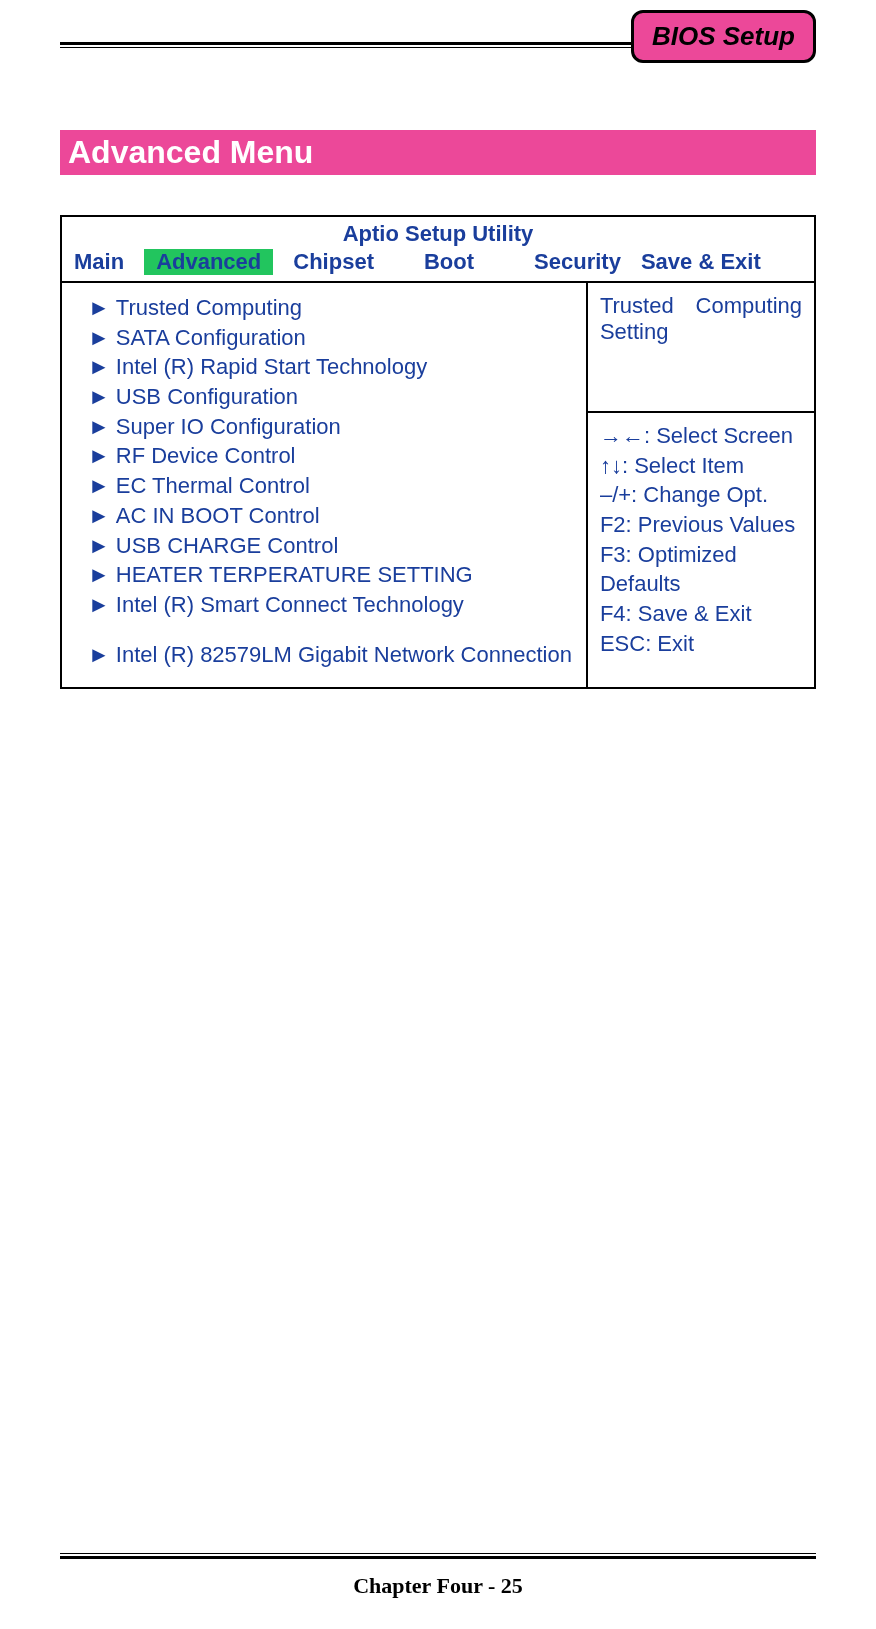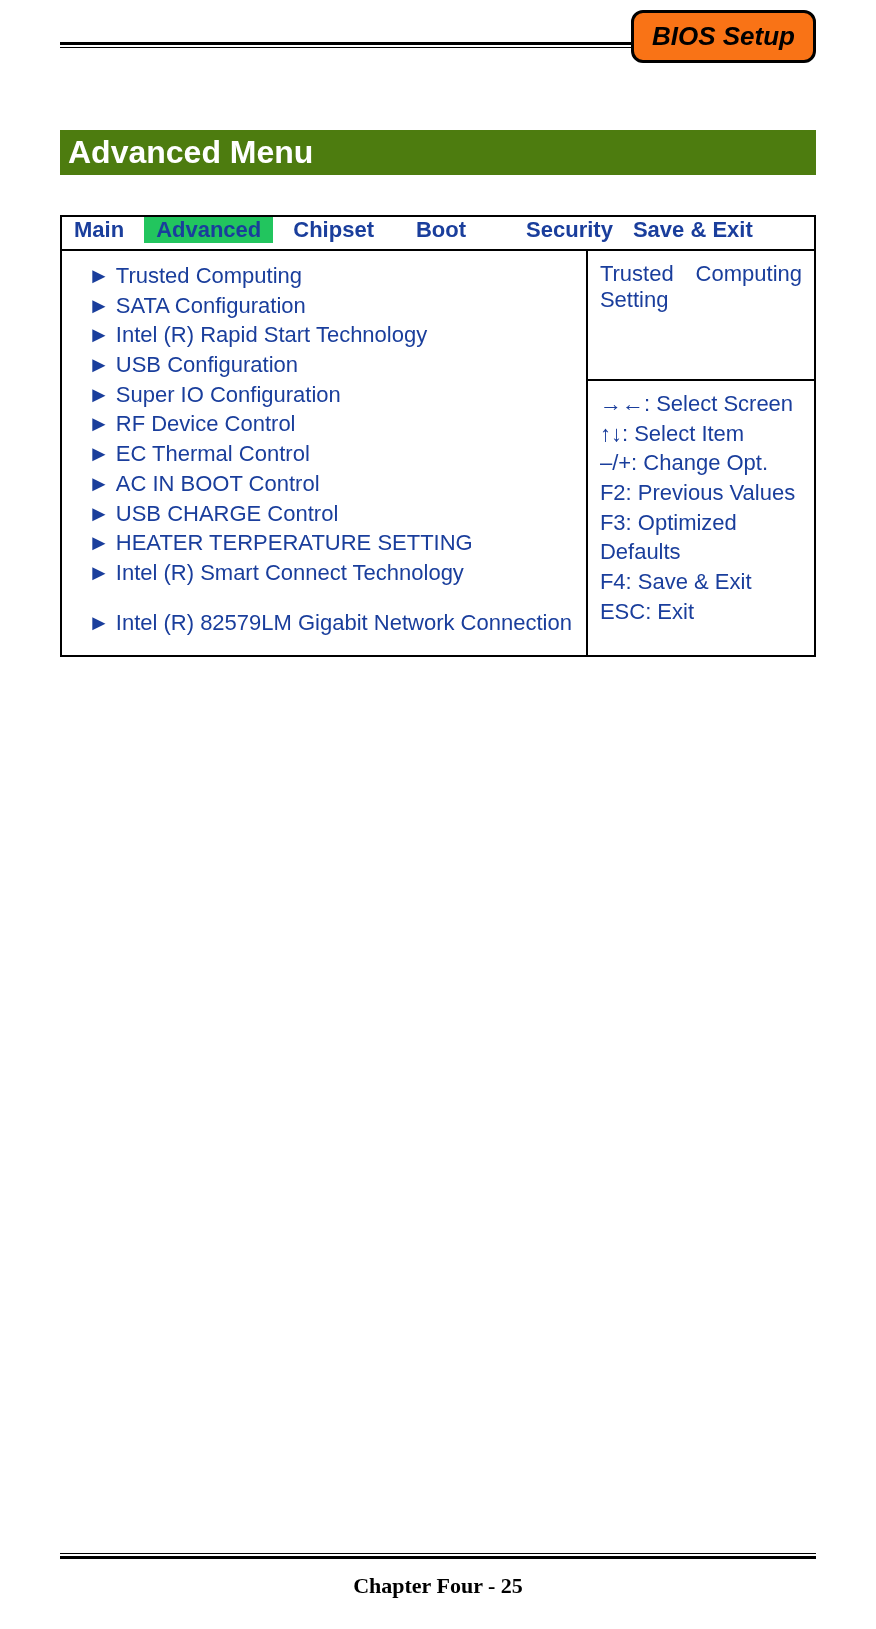--- a/index.html
+++ b/index.html
@@ -25,32 +25,32 @@
     left: 0; right: 0;
     top: 42px;
     border-top: 3px solid #000;
     border-bottom: 1px solid #000;
     height: 6px;
   }
   .header-pill {
     position: absolute;
     right: 0;
     top: 10px;
-    background: #f97316;
+    background: #ec4899;
     border: 3px solid #000;
     border-radius: 12px;
     padding: 8px 18px;
     font-size: 26px;
     font-weight: bold;
     font-style: italic;
     z-index: 2;
   }
   .section-title {
     margin-top: 70px;
-    background: #4d7c0f;
+    background: #ec4899;
     color: #fff;
     font-size: 32px;
     font-weight: bold;
     padding: 4px 8px;
   }
   .bios-box {
     margin-top: 40px;
     border: 2px solid #000;
     color: #1a3e9c;
     font-size: 22px;
@@ -125,25 +125,26 @@
 
 <div class="page">
   <div class="top-rule-wrap">
     <div class="top-rule"></div>
     <div class="header-pill">BIOS Setup</div>
   </div>
 
   <div class="section-title">Advanced Menu</div>
 
   <div class="bios-box">
+    <div class="bios-title">Aptio Setup Utility</div>
     <div class="tabs">
       <span class="tab">Main</span>
       <span class="tab active">Advanced</span>
       <span class="tab">Chipset</span>
-      <span class="tab" style="margin-left:22px">Boot</span>
+      <span class="tab" style="margin-left:30px">Boot</span>
       <span class="tab" style="margin-left:40px">Security</span>
       <span class="tab">Save &amp; Exit</span>
     </div>
     <div class="bios-body">
       <div class="left-col">
         <div class="menu-item"><span class="arrow">►</span><span>Trusted Computing</span></div>
         <div class="menu-item"><span class="arrow">►</span><span>SATA Configuration</span></div>
         <div class="menu-item"><span class="arrow">►</span><span>Intel (R) Rapid Start Technology</span></div>
         <div class="menu-item"><span class="arrow">►</span><span>USB Configuration</span></div>
         <div class="menu-item"><span class="arrow">►</span><span>Super IO Configuration</span></div>

